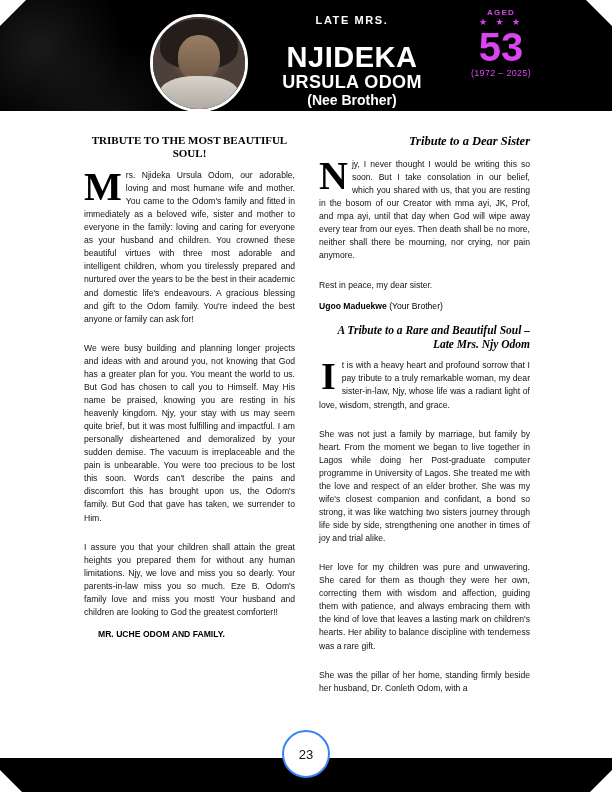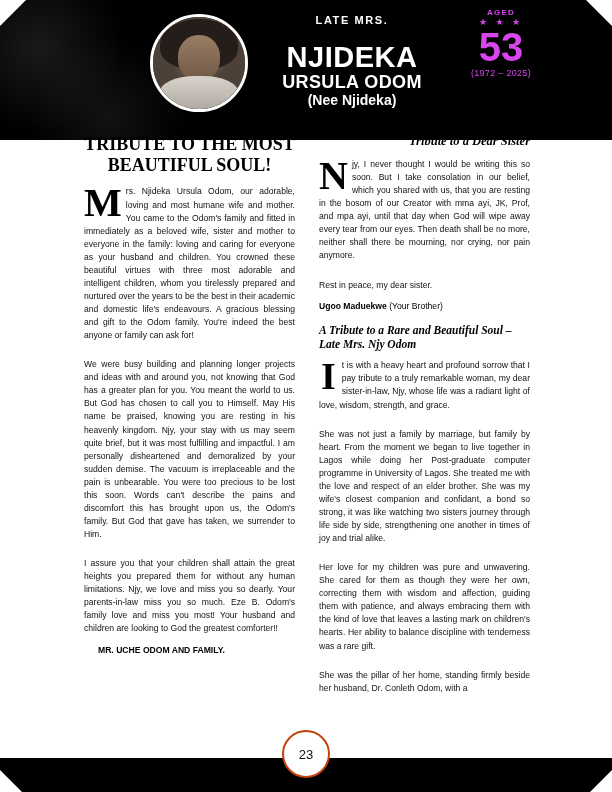--- a/index.html
+++ b/index.html
@@ -14,21 +14,21 @@
     position: relative;
     overflow: hidden;
   }
 
   
   .header {
     position: absolute;
     top: 0;
     left: 0;
     width: 612px;
-    height: 140px;
+    height: 111px;
     background: #000000;
     overflow: hidden;
   }
   .header-corner-tl {
     position: absolute;
     top: 0; left: 0;
     width: 0; height: 0;
     border-top: 26px solid #ffffff;
     border-right: 26px solid transparent;
   }
@@ -174,41 +174,41 @@
     font-size: 8.6px;
     line-height: 1.52;
     text-align: justify;
     color: #111111;
   }
   .col p + p { margin-top: 16px; }
 
   .head-left {
     font-family: "Liberation Serif", serif;
     font-weight: bold;
-    font-size: 18px;
+    font-size: 11px;
     text-align: center;
     line-height: 1.18;
     margin: 0 0 9px 0;
     color: #000000;
   }
   .head-right {
     font-family: "Liberation Serif", serif;
     font-weight: bold;
     font-style: italic;
     font-size: 12.5px;
     text-align: right;
     margin: 0 0 9px 0;
     color: #000000;
   }
   .head-right2 {
     font-family: "Liberation Serif", serif;
     font-weight: bold;
     font-style: italic;
     font-size: 11.5px;
-    text-align: left;
+    text-align: right;
     line-height: 1.25;
     margin: 12px 0 8px 0;
     color: #000000;
   }
 
   .dropcap-para {
     position: relative;
   }
   .dropcap-para::first-letter {
     
@@ -278,21 +278,21 @@
   }
   .page-badge {
     position: absolute;
     left: 50%;
     transform: translateX(-50%);
     bottom: 14px;
     width: 44px;
     height: 44px;
     border-radius: 50%;
     background: #ffffff;
-    border: 2px solid #c2410c;
+    border: 2px solid #3b82f6;
     display: flex;
     align-items: center;
     justify-content: center;
     font-size: 13px;
     color: #111111;
     font-family: "Liberation Sans", sans-serif;
   }
 </style>
 </head>
 <body>
@@ -307,21 +307,21 @@
       <div class="portrait-hair"></div>
       <div class="portrait-face"></div>
       <div class="portrait-body"></div>
     </div>
   </div>
 
   <div class="title-block">
     <div class="late-mrs">LATE MRS.</div>
     <div class="name-1">NJIDEKA</div>
     <div class="name-2">URSULA ODOM</div>
-    <div class="name-3">(Nee Njideka)</div>
+    <div class="name-3">(Nee Brother)</div>
   </div>
 
   <div class="age-block">
     <div class="aged-label">AGED</div>
     <div class="stars">★ ★ ★</div>
     <div class="age-number">53</div>
     <div class="age-years">(1972 – 2025)</div>
   </div>
 </div>
 

